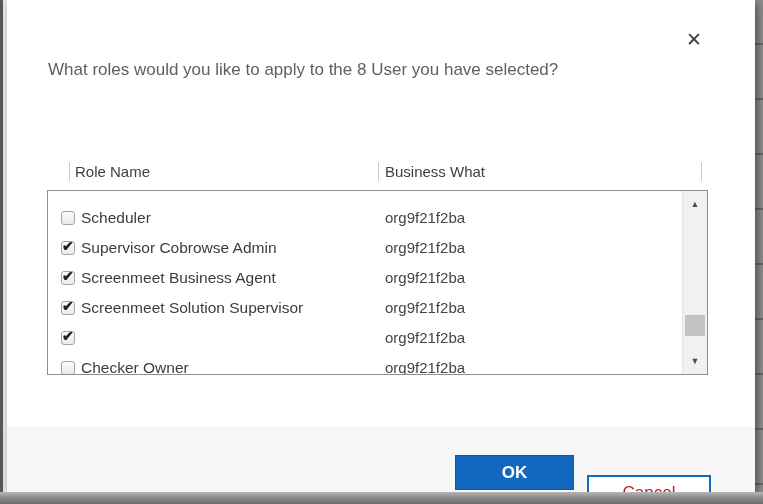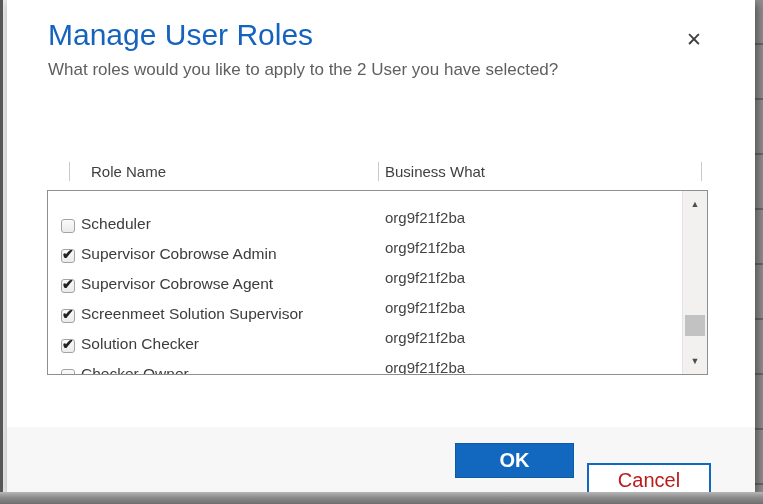--- a/index.html
+++ b/index.html
@@ -44,33 +44,33 @@
     position:absolute;left:674px;top:26px;width:26px;height:26px;
     display:flex;align-items:center;justify-content:center;
     font-size:19px;color:#3f3f3f;cursor:pointer;line-height:1;
   }
 
   
   .grid-header{position:absolute;left:40px;top:160px;width:661px;height:26px;}
   .hdr-tick{position:absolute;top:2px;width:1px;height:19px;background:#c9c9c9;}
   .tick-1{left:22px;} .tick-2{left:331px;} .tick-3{left:654px;}
   .hdr-label{position:absolute;top:3px;font-size:15px;color:#404040;white-space:nowrap;}
-  .hdr-role{left:44px;} .hdr-bu{left:338px;}
+  .hdr-role{left:28px;} .hdr-bu{left:338px;}
 
   
   .listbox{
     position:absolute;left:40px;top:190px;width:661px;height:185px;
     border:1px solid #8e8e8e;background:#fff;box-sizing:border-box;overflow:hidden;
   }
   .rows-viewport{position:absolute;left:0;top:0;right:25px;bottom:0;overflow:hidden;}
   .partial-row{position:relative;height:4px;overflow:hidden;}
   .partial-row .bu{position:absolute;left:337px;top:-24px;font-size:15px;line-height:30px;color:#444;}
   .rows-spacer{height:8px;}
   .role-row{
-    position:relative;height:30px;display:flex;align-items:flex-end;
+    position:relative;height:30px;display:flex;align-items:center;
     padding-left:13px;box-sizing:border-box;
   }
   .role-label{font-size:15.5px;color:#3c3c3c;margin-left:6px;white-space:nowrap;}
   .bu-label{position:absolute;left:337px;top:0;height:30px;line-height:30px;font-size:15px;color:#444;white-space:nowrap;}
 
   .cb{
     width:14px;height:14px;flex:0 0 auto;position:relative;
     border:1px solid #a3a3a3;border-radius:3px;
     background:linear-gradient(#fafafa,#ebebeb);
     box-sizing:border-box;cursor:pointer;
@@ -90,23 +90,23 @@
   }
   .scroll-up{top:1px;} .scroll-down{bottom:1px;}
   .scroll-thumb{position:absolute;left:2px;right:2px;top:124px;height:21px;background:#c2c2c2;cursor:pointer;}
 
   
   .footer{
     position:absolute;left:0;top:427px;width:100%;height:65px;
     background:#f7f7f7;
   }
   .btn{
-    position:absolute;top:16px;height:35px;
+    position:absolute;top:28px;height:35px;
     display:flex;align-items:center;justify-content:center;
-    font-size:20px;box-sizing:border-box;cursor:pointer;
+    font-size:17px;box-sizing:border-box;cursor:pointer;
   }
   .btn-ok{
     left:448px;width:119px;
     background:#1267bf;border:1px solid #0d5aa8;color:#ffffff;font-weight:600;
   }
   .btn-cancel{
     left:580px;width:124px;
     background:#ffffff;border:2px solid #1267bf;color:#b91c1c;margin-top:20px;
   }
 </style>
@@ -114,22 +114,21 @@
 <body>
 
 <div class="stage">
 
   <div class="left-dark-edge"></div>
   <div class="left-light-edge"></div>
   <div class="right-grid-strip"></div>
 
   <div class="dialog">
 
-    <div class="dlg-title">Manage User Roles</div>
-    <div class="dlg-subtitle">What roles would you like to apply to the 2 User you have selected?</div>
+    <div class="dlg-subtitle">What roles would you like to apply to the 8 User you have selected?</div>
     <div class="close-btn">✕</div>
 
     <div class="grid-header">
       <div class="hdr-tick tick-1"></div>
       <div class="hdr-label hdr-role">Role Name</div>
       <div class="hdr-tick tick-2"></div>
       <div class="hdr-label hdr-bu">Business What</div>
       <div class="hdr-tick tick-3"></div>
     </div>
 
@@ -152,37 +151,36 @@
               <span class="mark">✔</span>
             </span>
           <span class="role-label">Supervisor Cobrowse Admin</span>
           <span class="bu-label">org9f21f2ba</span>
         </div>
 
         <div class="role-row">
           <span class="cb" data-checked="true">
               <span class="mark">✔</span>
             </span>
-          <span class="role-label">Supervisor Cobrowse Agent</span>
+          <span class="role-label">Screenmeet Business Agent</span>
           <span class="bu-label">org9f21f2ba</span>
         </div>
 
         <div class="role-row">
           <span class="cb" data-checked="true">
               <span class="mark">✔</span>
             </span>
           <span class="role-label">Screenmeet Solution Supervisor</span>
           <span class="bu-label">org9f21f2ba</span>
         </div>
 
         <div class="role-row">
           <span class="cb" data-checked="true">
               <span class="mark">✔</span>
             </span>
-          <span class="role-label">Solution Checker</span>
           <span class="bu-label">org9f21f2ba</span>
         </div>
 
         <div class="role-row">
           <span class="cb" data-checked="false"></span>
           <span class="role-label">Checker Owner</span>
           <span class="bu-label">org9f21f2ba</span>
         </div>
 
       </div>

